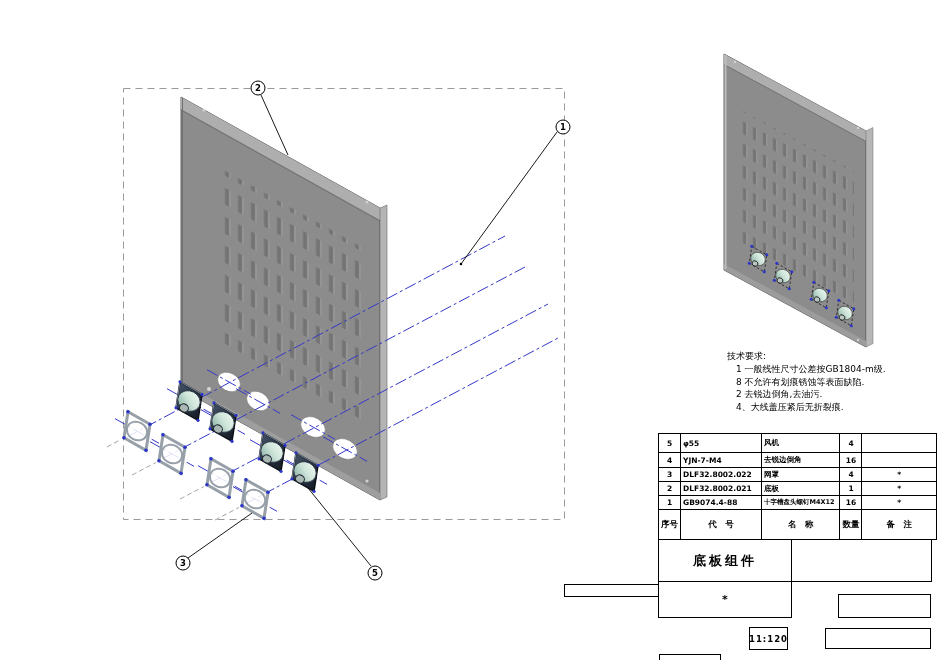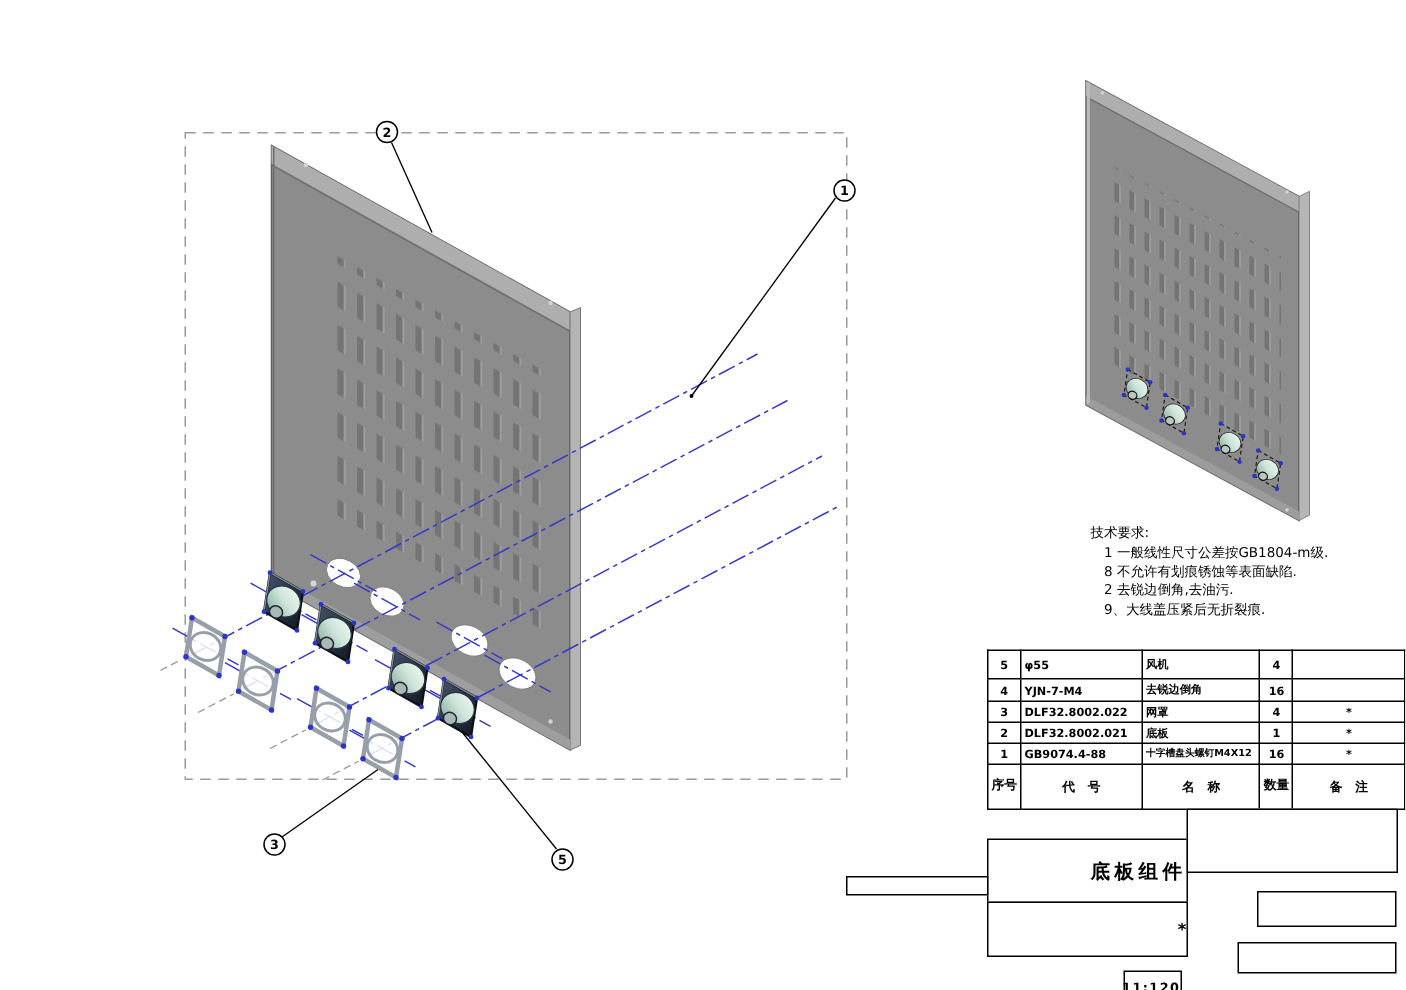--- a/index.html
+++ b/index.html
@@ -13,21 +13,21 @@
   
   table.bom{position:absolute;left:658px;top:433px;border-collapse:collapse;
             table-layout:fixed;border:1.5px solid #000;}
   table.bom td{border:1px solid #000;font-size:7.5px;font-weight:bold;padding:0 2px;
                overflow:hidden;white-space:nowrap;color:#000;}
   td.c{text-align:center;}
   td.seqh{font-size:7px;line-height:8.5px;white-space:normal;text-align:center;padding:0 1px;}
   tr.hdr td{text-align:center;font-size:8.5px;}
   
   .tb{position:absolute;border:1px solid #000;box-sizing:border-box;background:#fff;}
-  .flexc{display:flex;align-items:center;justify-content:flex-end;margin-top:20px;}
+  .flexc{display:flex;align-items:center;justify-content:center;}
   .tb-title{font-size:13px;font-weight:bold;letter-spacing:3px;}
   .tb-mark{font-size:11px;font-weight:bold;}
   .tb-small{font-size:8.5px;font-weight:bold;letter-spacing:1px;}
 </style>
 </head>
 <body>
 
 <div class="canvas">
 
   <svg width="937" height="660" viewBox="0 0 937 660">
@@ -260,21 +260,21 @@
         </g>
       </g>
     </g>
   </svg>
 
   <div class="notes">
     <div>技术要求:</div>
     <div class="item">1  一般线性尺寸公差按GB1804-m级.</div>
     <div class="item">8  不允许有划痕锈蚀等表面缺陷.</div>
     <div class="item">2  去锐边倒角,去油污.</div>
-    <div class="item">9、大线盖压紧后无折裂痕.</div>
+    <div class="item">4、大线盖压紧后无折裂痕.</div>
   </div>
 
   <table class="bom">
     <colgroup>
       <col style="width:15px">
         <col style="width:82px">
         <col style="width:79px">
       <col style="width:17px">
         <col style="width:81px">
     </colgroup>

